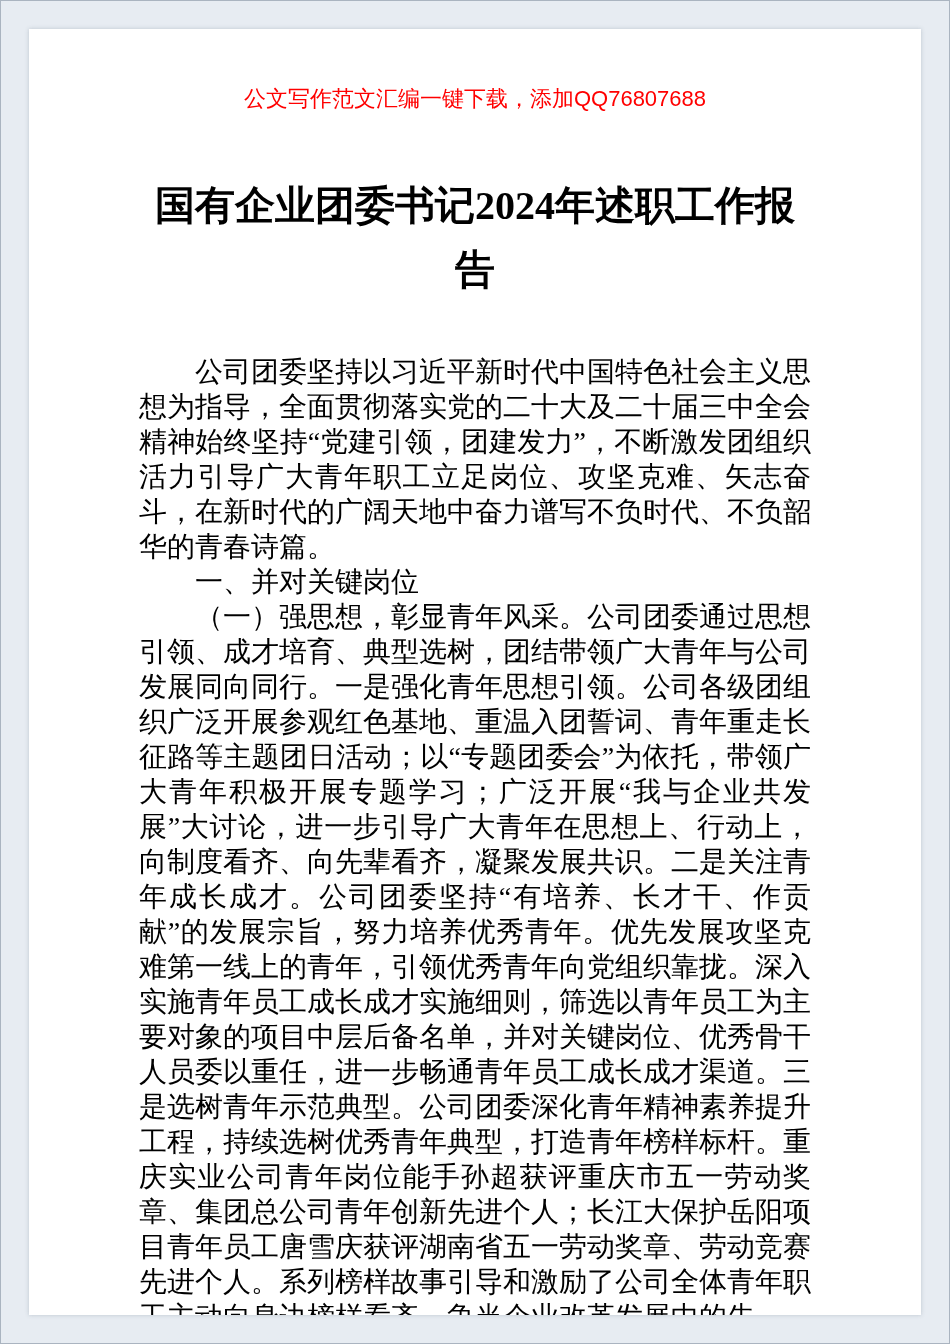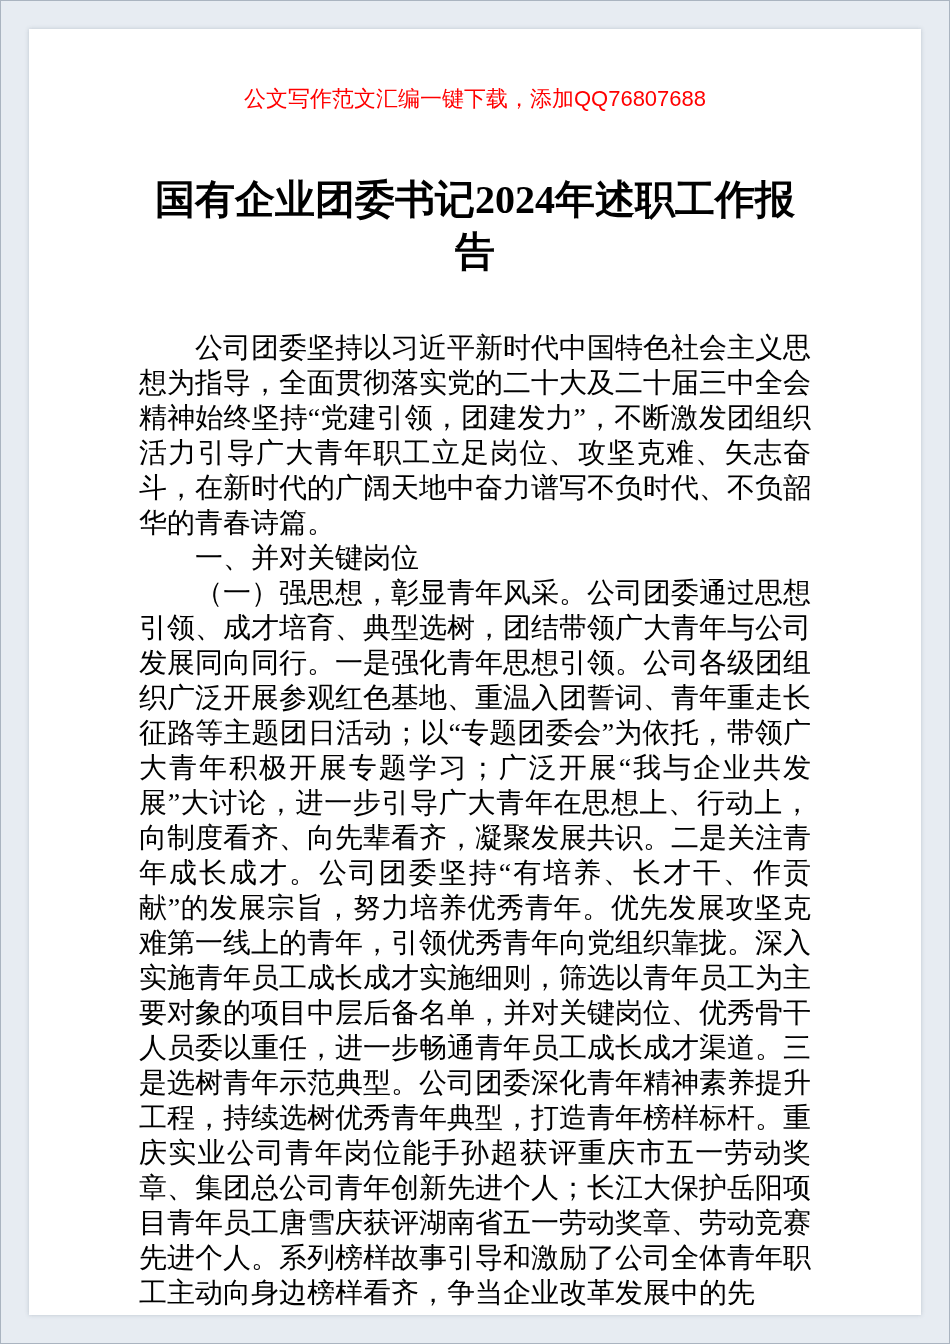--- a/index.html
+++ b/index.html
@@ -33,21 +33,21 @@
     text-align: center;
     font-size: 22px;
     line-height: 30px;
     color: #ff0000;
     font-family: "Liberation Sans", sans-serif;
   }
   .title {
     margin: 60px 0 0 0;
     text-align: center;
     font-size: 40px;
-    line-height: 52px;
+    line-height: 64px;
     font-weight: bold;
     color: #000000;
     font-family: "Liberation Serif", serif;
   }
   .body-text {
     margin-top: 52px;
     font-size: 28px;
     line-height: 35px;
     color: #000000;
     text-align: justify;

